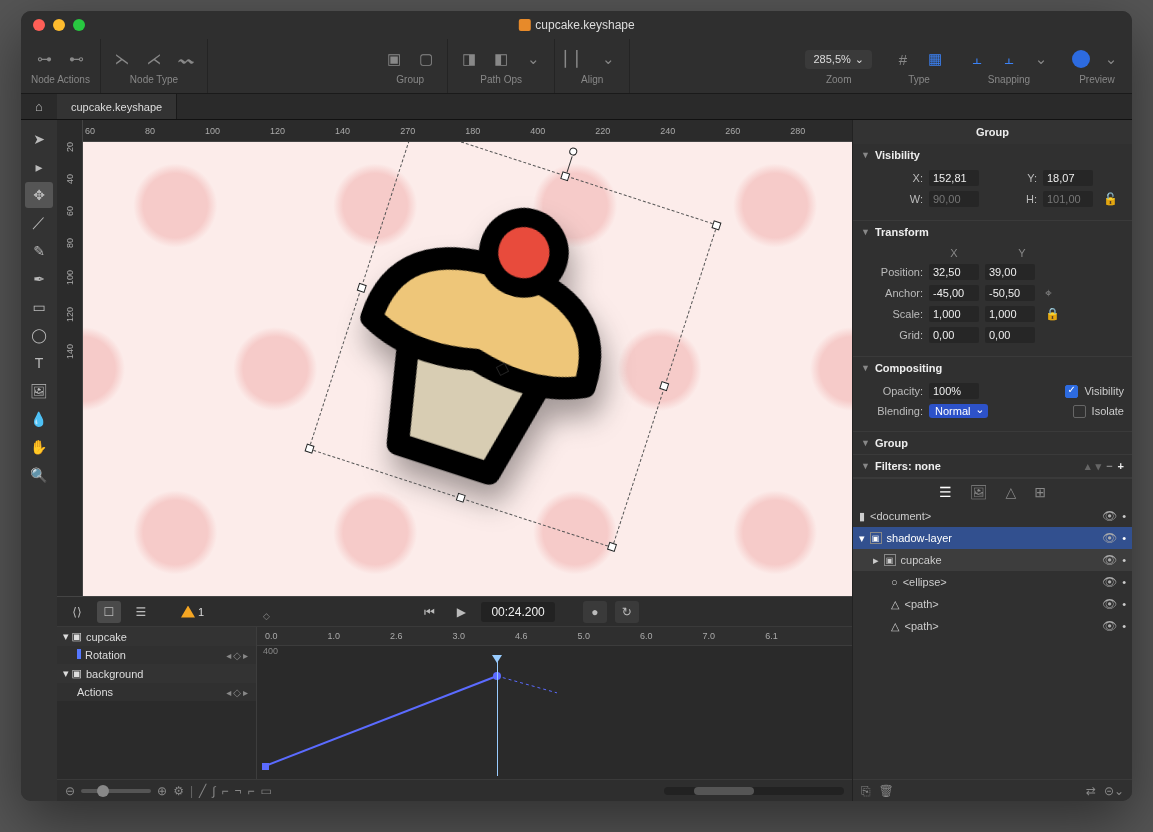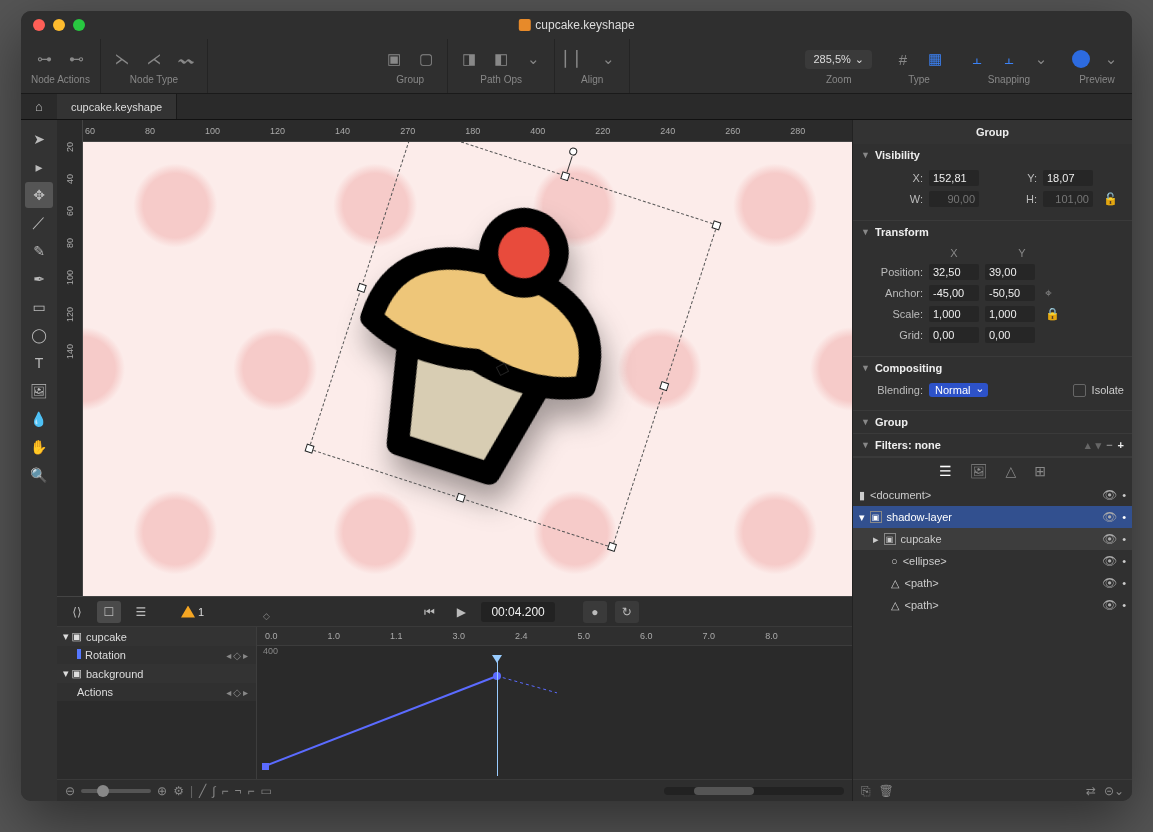--- a/index.html
+++ b/index.html
@@ -81,21 +81,21 @@
 .sldr::after{content:'';position:absolute;left:16px;top:-4px;width:12px;height:12px;background:#888;border-radius:50%;}
 .right-panel{width:280px;background:#303030;display:flex;flex-direction:column;color:#ccc;font-size:11px;border-left:1px solid #222;}
 .panel-title{height:24px;display:flex;align-items:center;justify-content:center;font-weight:600;color:#eee;background:#333;}
 .section{border-bottom:1px solid #3a3a3a;}
 .sec-hdr{height:22px;display:flex;align-items:center;padding:0 8px;font-weight:600;color:#eee;gap:5px;}
 .tri{font-size:9px;color:#888;}
 .sec-body{padding:4px 8px 8px 18px;}
 .fld{display:flex;align-items:center;gap:6px;margin-bottom:5px;}
 .fld label{width:52px;text-align:right;color:#bbb;}
 .inp{background:#262626;border:none;color:#eee;font-size:11px;width:50px;padding:2px 4px;border-radius:2px;}
-.inp.dis{color:#777;text-align:right;}
+.inp.dis{color:#777;}
 .lock{color:#888;font-size:12px;margin-left:4px;}
 .sel-dd{background:#2d52c9;color:#fff;padding:1px 18px 1px 6px;border-radius:3px;font-size:11px;position:relative;}
 .sel-dd::after{content:'⌄';position:absolute;right:4px;top:-1px;}
 .chk{width:13px;height:13px;border:1px solid #666;border-radius:2px;display:inline-block;}
 .chk.on{background:#2d6be0;border-color:#2d6be0;position:relative;}
 .chk.on::after{content:'✓';color:#fff;font-size:10px;position:absolute;left:1px;top:-2px;}
 .layers{flex:1;display:flex;flex-direction:column;border-top:1px solid #3a3a3a;}
 .ly-tabs{height:26px;display:flex;align-items:center;justify-content:center;gap:18px;color:#888;font-size:14px;}
 .ly-tab.sel{color:#fff;}
 .ly-list{flex:1;overflow:auto;}
@@ -278,21 +278,21 @@
           <span class="tl-btn sel">☐</span>
           <span class="tl-btn">☰</span>
           <span style="width:12px;"></span>
           <span class="warnbadge">
               <span class="warnico"></span>
               <span>1</span>
             </span>
           <span class="spacer"></span>
           <span class="tl-btn">⏮</span>
           <span class="tl-btn">▶</span>
-          <span class="timebox"><span>00:04.200</span></span>
+          <span class="timebox"><span>00:24.200</span></span>
           <span style="width:12px;"></span>
           <span class="tl-btn" style="background:#3a3a3a;">●</span>
           <span class="tl-btn" style="background:#3a3a3a;">↻</span>
           <span class="spacer"></span>
         </div>
         <div class="tl-body">
           <div class="tl-tree">
             <div class="tl-row hdr">▾ ▣ <span>cupcake</span></div>
             <div class="tl-sub">
                 <span><span style="width:4px;height:10px;background:#57f;display:inline-block;margin-right:4px;"></span><span>Rotation</span></span>
@@ -302,27 +302,27 @@
             <div class="tl-sub">
                 <span><span class="colorbar"></span> <span>Actions</span></span>
                 <span class="kf-icons">◂◇▸</span>
               </div>
           </div>
           <div class="tl-graph">
             <div class="tl-ruler">
               <span style="position:absolute;left:6px;top:-16px;color:#888;">◇</span>
               <span>0.0</span>
                 <span>1.0</span>
-                <span>1.1</span>
+                <span>2.6</span>
                 <span>3.0</span>
-                <span>2.4</span>
+                <span>4.6</span>
                 <span>5.0</span>
                 <span>6.0</span>
                 <span>7.0</span>
-                <span>8.0</span>
+                <span>6.1</span>
             </div>
             <div style="font-size:9px;color:#888;padding-left:6px;">400</div>
             <div class="graph-area">
               <svg class="curve">
                 <line x1="8" y1="110" x2="240" y2="20" stroke="#5b6bff" stroke-width="2"></line>
                 <line x1="240" y1="20" x2="560" y2="110" stroke="#5b6bff" stroke-width="1" stroke-dasharray="3 3"></line>
                 <rect x="5" y="107" width="7" height="7" fill="#5b6bff"></rect>
                 <circle cx="240" cy="20" r="4" fill="#5b6bff"></circle>
               </svg>
               <div class="playhead"></div>
@@ -411,20 +411,27 @@
         </div>
       </div>
 
       <div class="section">
         <div class="sec-hdr">
             <span class="tri">▼</span>
             <span>Compositing</span>
           </div>
         <div class="sec-body">
           <div class="fld">
+              <label>Opacity:</label>
+              <input class="inp" value="100%" style="">
+              <span class="spacer"></span>
+              <span class="chk on"></span>
+              <span>Visibility</span>
+            </div>
+          <div class="fld">
               <label>Blending:</label>
               <span class="sel-dd">Normal</span>
               <span class="spacer"></span>
               <span class="chk"></span>
               <span>Isolate</span>
             </div>
         </div>
       </div>
 
       <div class="section">

